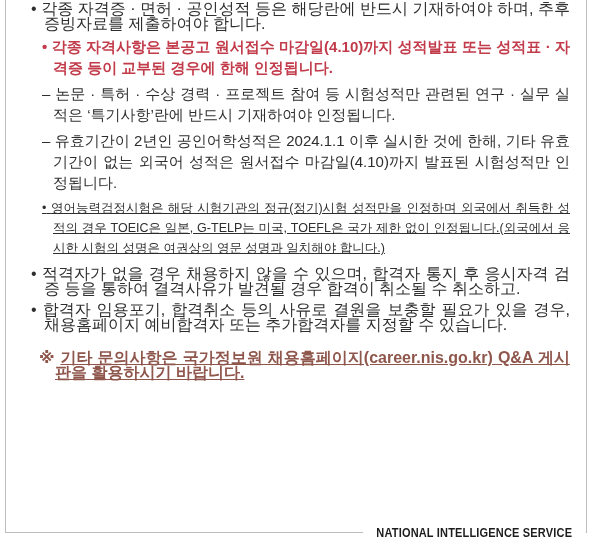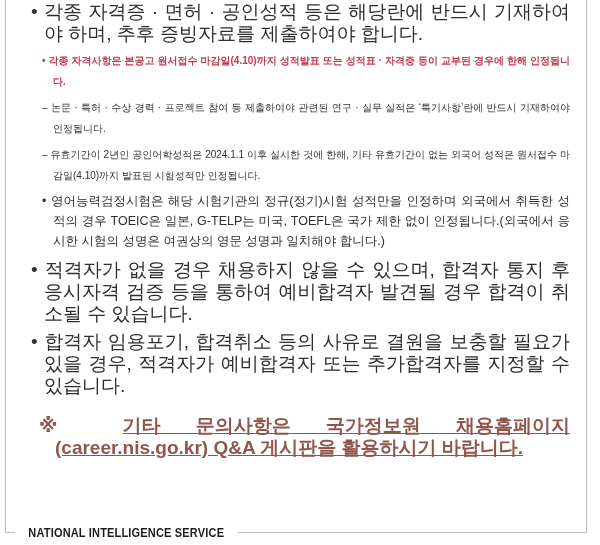--- a/index.html
+++ b/index.html
@@ -23,54 +23,54 @@
     left: 5px; top: -2px;
     width: 582px; height: 535px;
     border: 1px solid var(--border);
     border-top: none;
     background: #ffffff;
   }
   .content {
     padding: 3px 16px 0 25px;
   }
   .para {
-    font-size: 19px;
-    line-height: 22px;
+    font-size: 16px;
+    line-height: 15px;
     color: var(--text);
     text-align: justify;
     margin: 0 0 5px 0;
     padding-left: 13px;
     text-indent: -13px;
     word-break: break-word;
   }
   .para .marker { display: inline; }
   .para.lvl1 {
     margin-left: 11px;
-    font-size: 10px;
+    font-size: 15px;
     line-height: 21px;
     padding-left: 11px;
     text-indent: -11px;
   }
   .para.red { color: var(--red); font-weight: bold; }
-  .para.small { font-size: 12.5px; line-height: 20px; margin-bottom: 8px; }
+  .para.small { font-size: 12.5px; line-height: 20px; margin-bottom: 8px; text-decoration: underline; }
   .para.gap { margin-top: 6px; margin-bottom: 6px; }
   .para.note {
     margin-top: 18px;
     margin-left: 8px;
     color: var(--note);
     font-weight: bold;
     padding-left: 16px;
     text-indent: -16px;
   }
   .para.note .txt { text-decoration: underline; }
   .footer {
     position: absolute;
     top: 523px; left: 0;
     width: 600px;
-    text-align: left;
+    text-align: right;
     z-index: 2;
   }
   .footer .brand {
     display: inline-block;
     background: #ffffff;
     padding: 0 15px;
     font-size: 12.5px;
     font-weight: bold;
     line-height: 18px;
     color: var(--footer);
@@ -82,29 +82,29 @@
 </head>
 <body>
 
 <div class="page-box">
   <div class="content">
 
     <div class="para"><span class="marker">•</span> <span>각종 자격증 · 면허 · 공인성적 등은 해당란에 반드시 기재하여야 하며, 추후 증빙자료를 제출하여야 합니다.</span></div>
 
     <div class="para lvl1 red"><span class="marker">•</span> <span>각종 자격사항은 본공고 원서접수 마감일(4.10)까지 성적발표 또는 성적표 · 자격증 등이 교부된 경우에 한해 인정됩니다.</span></div>
 
-    <div class="para lvl1"><span class="marker">–</span> <span>논문 · 특허 · 수상 경력 · 프로젝트 참여 등 제출하여야 관련된 연구 · 실무 실적은 ‘특기사항’란에 반드시 기재하여야 인정됩니다.</span></div>
+    <div class="para lvl1"><span class="marker">–</span> <span>논문 · 특허 · 수상 경력 · 프로젝트 참여 등 시험성적만 관련된 연구 · 실무 실적은 ‘특기사항’란에 반드시 기재하여야 인정됩니다.</span></div>
 
     <div class="para lvl1"><span class="marker">–</span> <span>유효기간이 2년인 공인어학성적은 2024.1.1 이후 실시한 것에 한해, 기타 유효기간이 없는 외국어 성적은 원서접수 마감일(4.10)까지 발표된 시험성적만 인정됩니다.</span></div>
 
     <div class="para lvl1 small"><span class="marker">•</span> <span>영어능력검정시험은 해당 시험기관의 정규(정기)시험 성적만을 인정하며 외국에서 취득한 성적의 경우 TOEIC은 일본, G-TELP는 미국, TOEFL은 국가 제한 없이 인정됩니다.(외국에서 응시한 시험의 성명은 여권상의 영문 성명과 일치해야 합니다.)</span></div>
 
-    <div class="para gap"><span class="marker">•</span> <span>적격자가 없을 경우 채용하지 않을 수 있으며, 합격자 통지 후 응시자격 검증 등을 통하여 예비합격자 발견될 경우 합격이 취소될 수 있습니다.</span></div>
+    <div class="para gap"><span class="marker">•</span> <span>적격자가 없을 경우 채용하지 않을 수 있으며, 합격자 통지 후 응시자격 검증 등을 통하여 결격사유가 발견될 경우 합격이 취소될 수 취소하고.</span></div>
 
-    <div class="para gap"><span class="marker">•</span> <span>합격자 임용포기, 합격취소 등의 사유로 결원을 보충할 필요가 있을 경우, 적격자가 예비합격자 또는 추가합격자를 지정할 수 있습니다.</span></div>
+    <div class="para gap"><span class="marker">•</span> <span>합격자 임용포기, 합격취소 등의 사유로 결원을 보충할 필요가 있을 경우, 채용홈페이지 예비합격자 또는 추가합격자를 지정할 수 있습니다.</span></div>
 
 
 
     <div class="para note"><span class="marker">※</span> <span class="txt">기타 문의사항은 국가정보원 채용홈페이지(career.nis.go.kr) Q&amp;A 게시판을 활용하시기 바랍니다.</span></div>
 
   </div>
 </div>
 
 <div class="footer">
   <span class="brand">NATIONAL INTELLIGENCE SERVICE</span>

